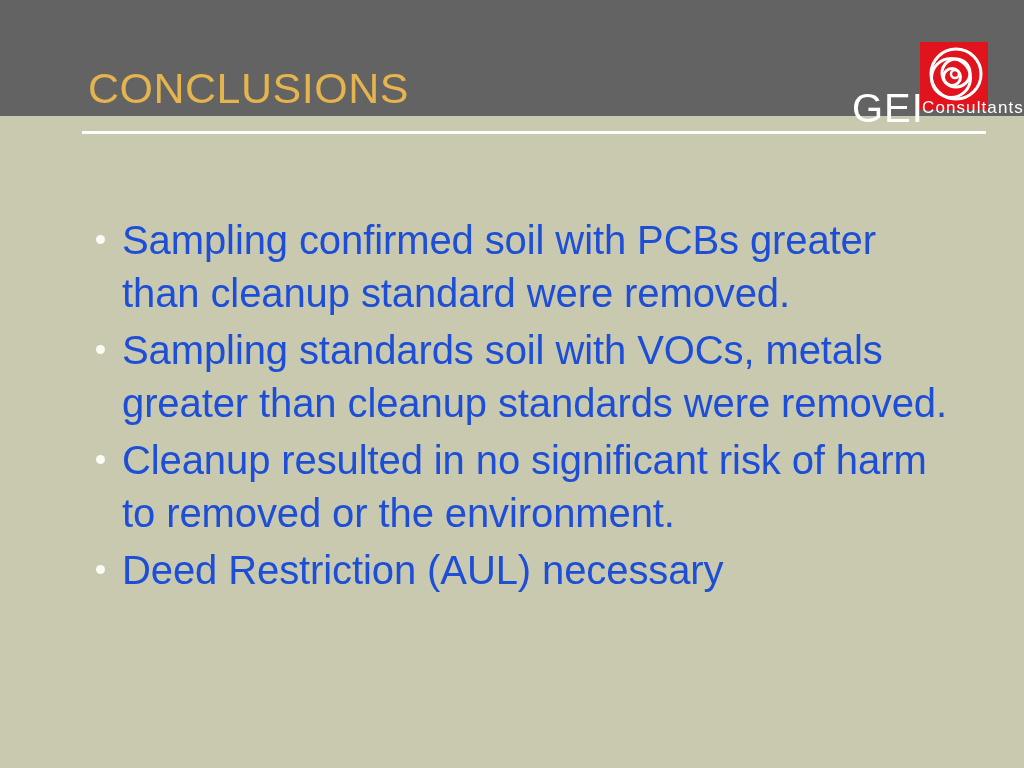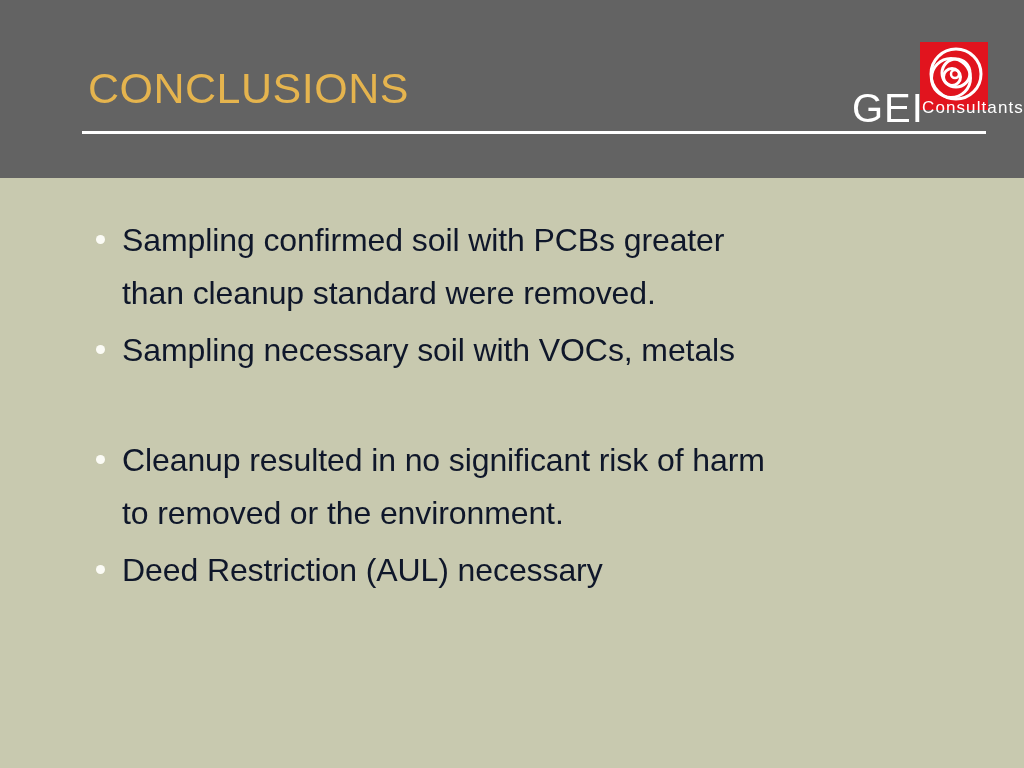--- a/index.html
+++ b/index.html
@@ -19,21 +19,21 @@
     height: 768px;
     background: #c8c9af;
   }
 
   
   .header-band {
     position: absolute;
     left: 0;
     top: 0;
     width: 1024px;
-    height: 178px;
+    height: 116px;
     background: #636363;
   }
   .slide-title {
     position: absolute;
     left: 88px;
     top: 64px;
     font-size: 43px;
     line-height: 48px;
     letter-spacing: 0.5px;
     color: #e5b44e;
@@ -118,23 +118,23 @@
     position: absolute;
     left: 8px;
     top: 21px;
     width: 9px;
     height: 9px;
     border-radius: 50%;
     background: #fbfbf5;
   }
   .bullet-text {
     display: block;
-    font-size: 32px;
+    font-size: 40px;
     line-height: 53px;
-    color: #0f172a;
+    color: #1d4ed8;
     font-weight: normal;
     letter-spacing: -0.1px;
   }
 </style>
 </head>
 <body>
 
 <div class="slide">
 
   <div class="header-band">
@@ -160,21 +160,22 @@
     <ul class="bullet-list">
 
       <li class="bullet-item">
         <span class="bullet-marker"></span>
         <span class="bullet-text">Sampling confirmed soil with PCBs greater</span>
         <span class="bullet-text">than cleanup standard were removed.</span>
       </li>
 
       <li class="bullet-item">
         <span class="bullet-marker"></span>
-        <span class="bullet-text">Sampling necessary soil with VOCs, metals</span>
+        <span class="bullet-text">Sampling standards soil with VOCs, metals</span>
+        <span class="bullet-text">greater than cleanup standards were removed.</span>
       </li>
 
       <li class="bullet-item">
         <span class="bullet-marker"></span>
         <span class="bullet-text">Cleanup resulted in no significant risk of harm</span>
         <span class="bullet-text">to removed or the environment.</span>
       </li>
 
       <li class="bullet-item">
         <span class="bullet-marker"></span>

